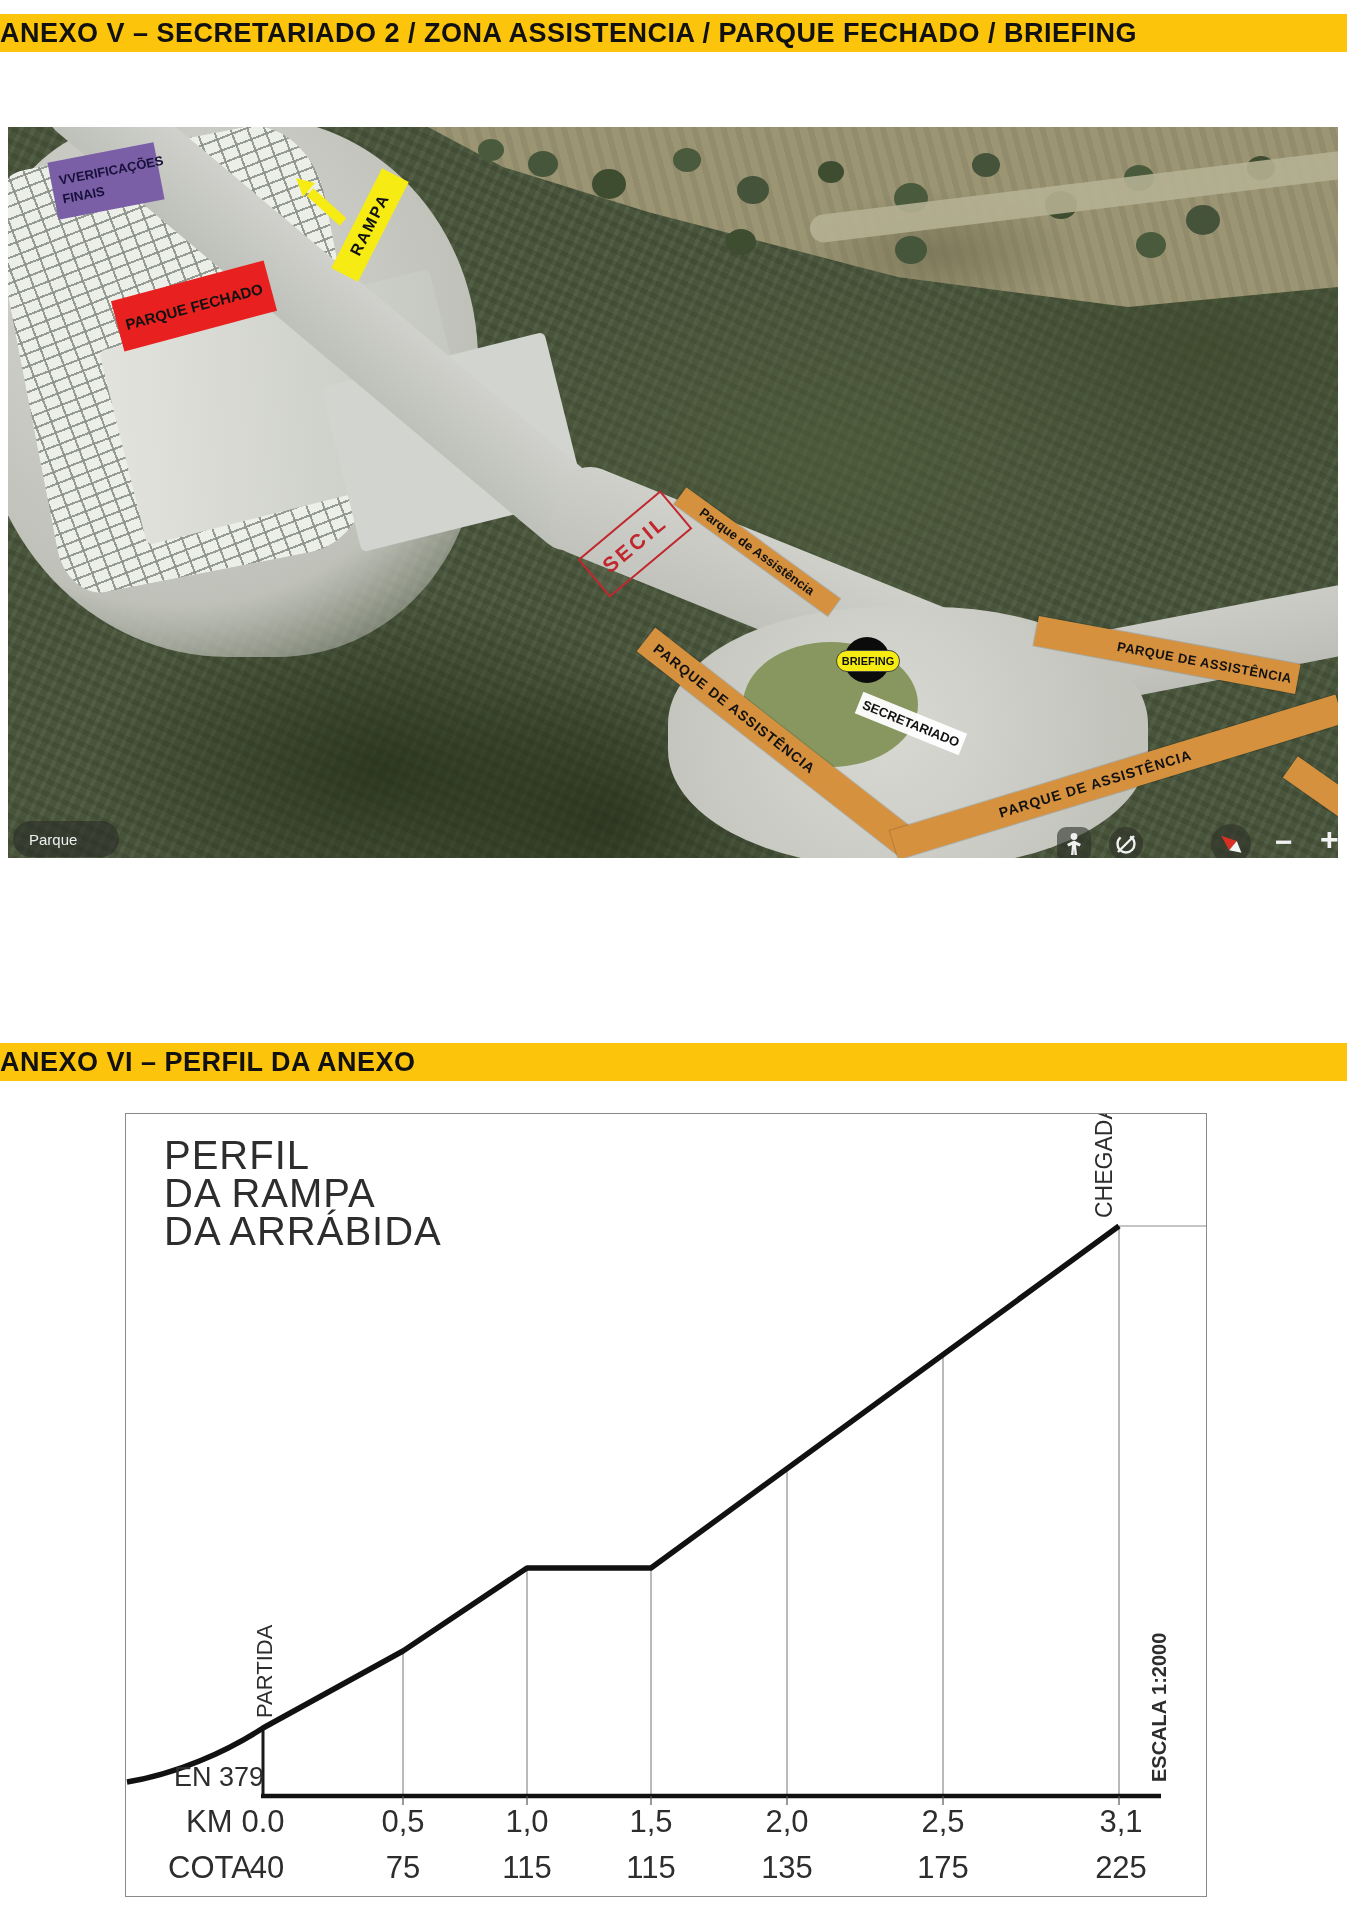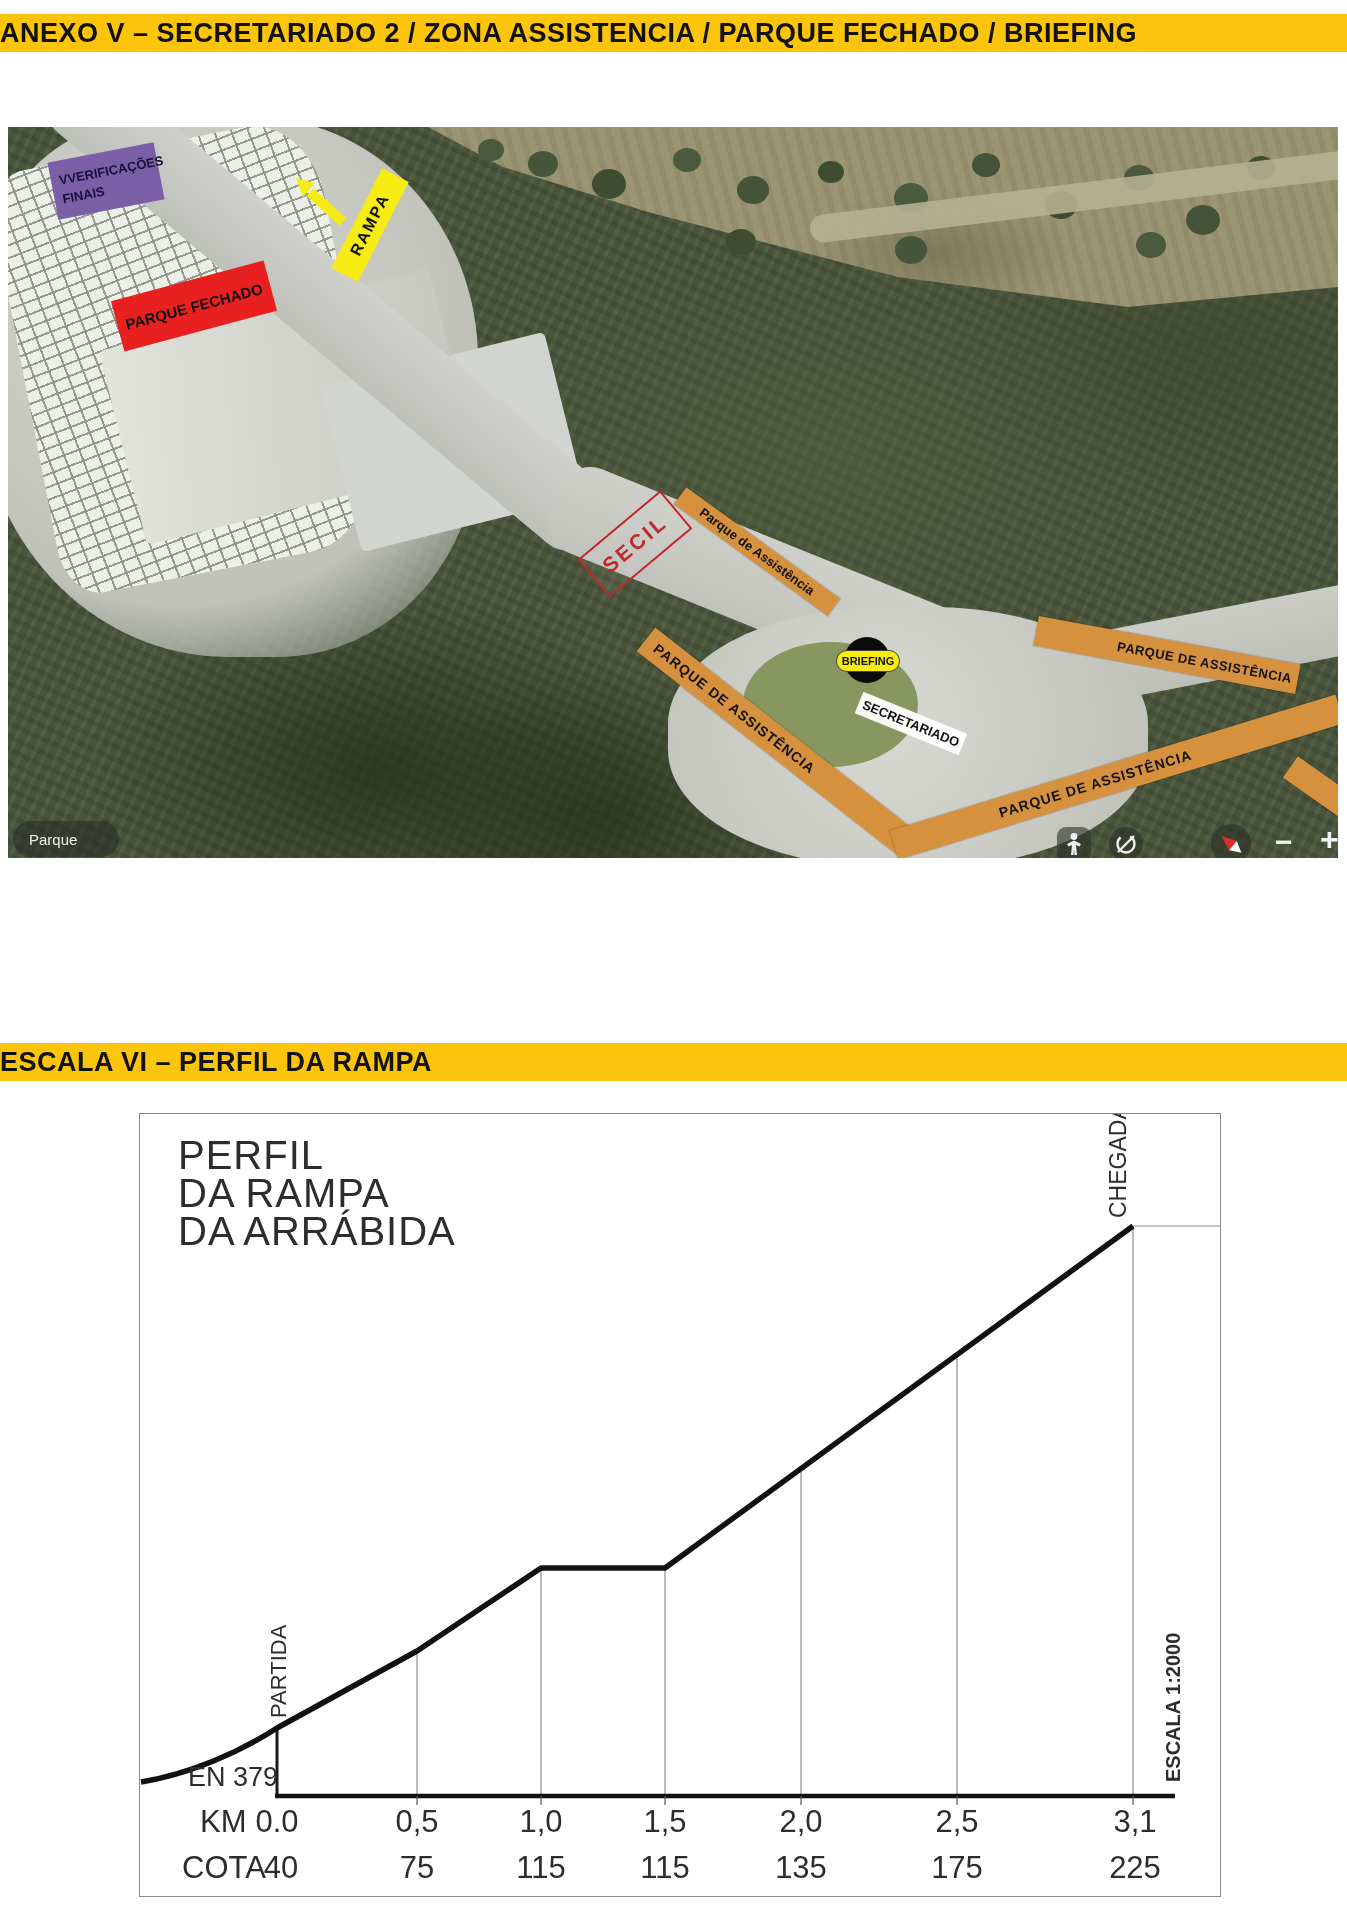--- a/index.html
+++ b/index.html
@@ -81,21 +81,21 @@
   #camadas-pill span{color:#f0f0f0;font-size:15px;}
   #pegman-btn{left:1049px;top:700px;width:34px;height:34px;border-radius:9px;}
   #rotate-btn{left:1101px;top:700px;width:34px;height:34px;border-radius:50%;}
   #view3d-btn{left:1155px;top:736px;width:36px;height:34px;border-radius:50%;color:#f2f2f2;font-weight:bold;font-size:11px;}
   #compass-btn{left:1203px;top:697px;width:40px;height:40px;border-radius:50%;}
   .zoomtxt{position:absolute;color:#f2f2f2;z-index:8;font-weight:bold;}
   #zoom-out-btn{left:1267px;top:698px;font-size:30px;}
   #zoom-in-btn{left:1312px;top:694px;font-size:32px;}
   #map-arrow-svg{position:absolute;left:0;top:0;z-index:6;}
   
-  #chart-box{position:absolute;left:125px;top:1113px;width:1080px;height:782px;border:1px solid #8a8a8a;background:#fff;margin-left:14px;}
+  #chart-box{position:absolute;left:125px;top:1113px;width:1080px;height:782px;border:1px solid #8a8a8a;background:#fff;}
   #chart-box svg{display:block;}
   svg text{fill:#2d2d2d;}
 </style>
 </head>
 <body>
 
 <div class="band" style="top:14px;">
   <span>ANEXO V – SECRETARIADO 2 / ZONA ASSISTENCIA / PARQUE FECHADO / BRIEFING</span>
 </div>
 
@@ -179,21 +179,21 @@
   </div>
   <div class="zoomtxt" id="zoom-out-btn">
     <span>−</span>
   </div>
   <div class="zoomtxt" id="zoom-in-btn">
     <span>+</span>
   </div>
 </div>
 
 <div class="band" style="top:1043px;">
-  <span>ESCALA VI – PERFIL DA RAMPA</span>
+  <span>ANEXO VI – PERFIL DA ANEXO</span>
 </div>
 
 <div id="chart-box">
   <svg width="1080" height="782" viewBox="0 0 1080 782">
 
     <line x1="277" y1="537" x2="277" y2="682" stroke="#8c8c8c" stroke-width="1.2"></line>
     <line x1="401" y1="454" x2="401" y2="682" stroke="#8c8c8c" stroke-width="1.2"></line>
     <line x1="525" y1="454" x2="525" y2="682" stroke="#8c8c8c" stroke-width="1.2"></line>
     <line x1="661" y1="355" x2="661" y2="682" stroke="#8c8c8c" stroke-width="1.2"></line>
     <line x1="817" y1="241" x2="817" y2="682" stroke="#8c8c8c" stroke-width="1.2"></line>

